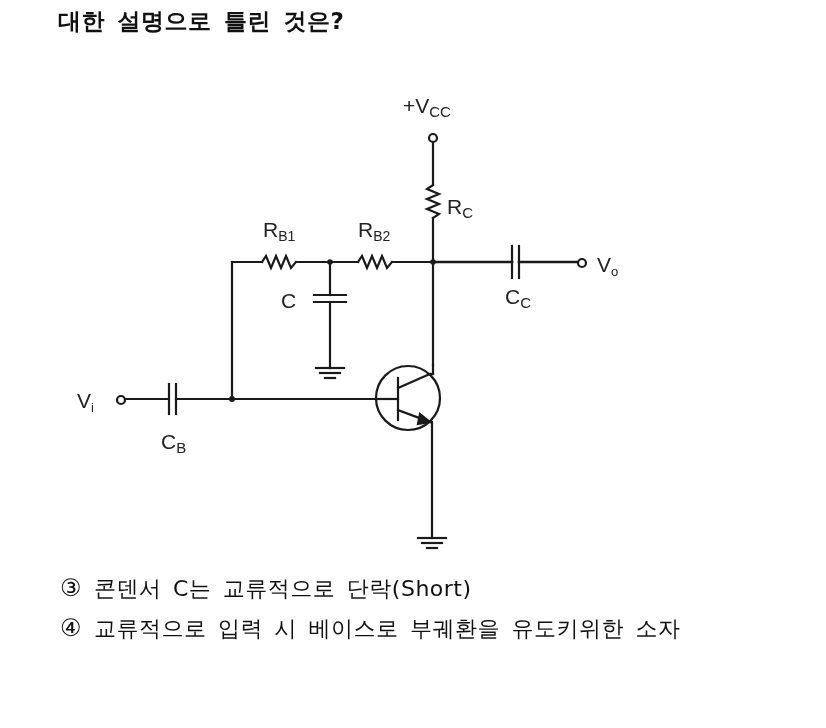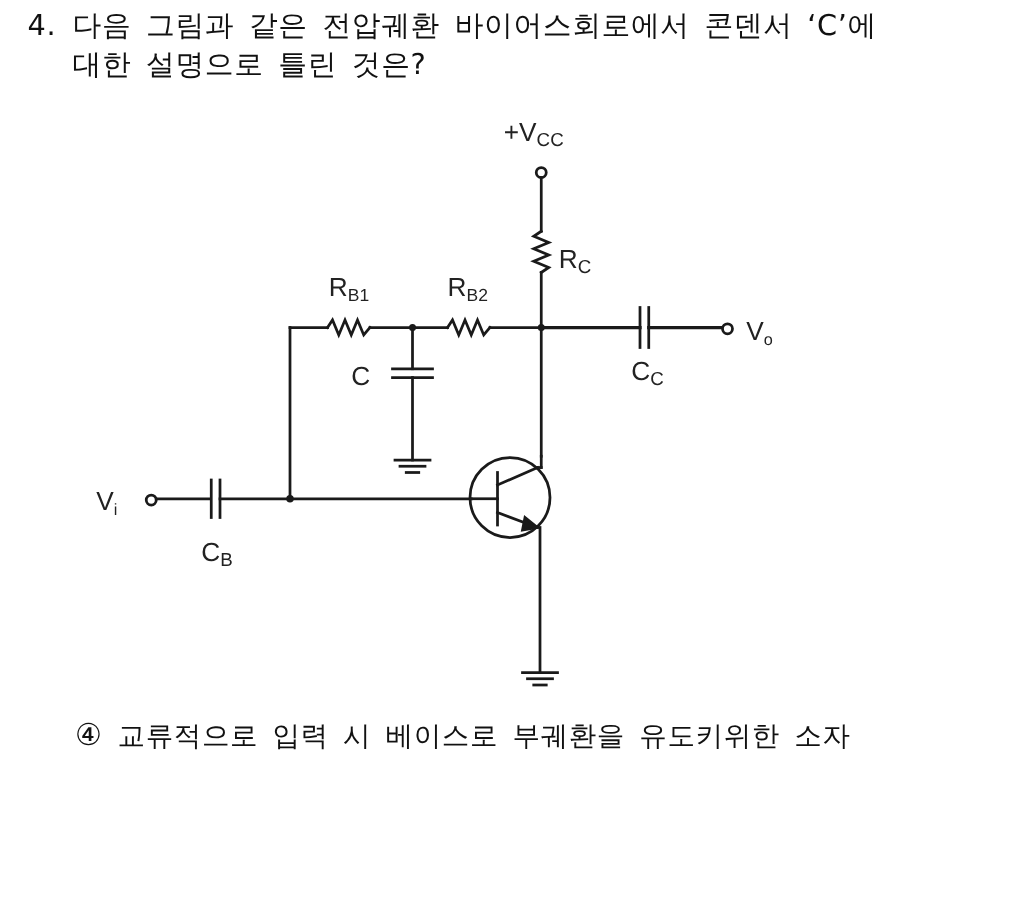--- a/index.html
+++ b/index.html
@@ -23,20 +23,21 @@
       line-height: 31px;
       letter-spacing: 0.5px;
       word-spacing: 4px;
     }
     .question .num {
       display: inline-block;
       width: 36px;
     }
     .question .line2 {
       padding-left: 36px;
+      font-weight: bold;
     }
     .circuit {
       position: absolute;
       left: 0;
       top: 0;
       width: 826px;
       height: 728px;
     }
     .choices {
       position: absolute;
@@ -58,21 +59,20 @@
     }
     svg text {
       font-family: "Liberation Sans", "DejaVu Sans", sans-serif;
       fill: #222222;
     }
   </style>
 </head>
 <body>
 
 <div class="question">
-  <div><span class="num">4.</span><span>다음 그림과 같은 전압궤환 바이어스회로에서 콘덴서 ‘C’에</span></div>
   <div class="line2">대한 설명으로 틀린 것은?</div>
 </div>
 
 <svg class="circuit" viewBox="0 0 826 728" xmlns="http://www.w3.org/2000/svg">
   <g stroke="#1a1a1a" stroke-width="2.2" fill="none" stroke-linecap="square">
 
     <circle cx="433" cy="138" r="4" fill="#fff"></circle>
     <line x1="433" y1="142" x2="433" y2="185"></line>
 
     <polyline points="433,185 427,189 439,194 427,199 439,204 427,209 439,214 433,218"></polyline>
@@ -135,14 +135,15 @@
     <text x="358" y="237"><tspan>R</tspan><tspan font-size="14" dy="4">B2</tspan></text>
     <text x="281" y="308">C</text>
     <text x="505" y="304"><tspan>C</tspan><tspan font-size="15" dy="4">C</tspan></text>
     <text x="597" y="272"><tspan>V</tspan><tspan font-size="13" dy="4">o</tspan></text>
     <text x="77" y="408"><tspan>V</tspan><tspan font-size="13" dy="4">i</tspan></text>
     <text x="161" y="449"><tspan>C</tspan><tspan font-size="15" dy="4">B</tspan></text>
   </g>
 </svg>
 
 <div class="choices">
+  <div class="choice"><span class="mark">③</span><span>콘덴서 C는 교류적으로 단락(Short)</span></div>
   <div class="choice"><span class="mark">④</span><span>교류적으로 입력 시 베이스로 부궤환을 유도키위한 소자</span></div>
 </div>
 
 </body></html>

